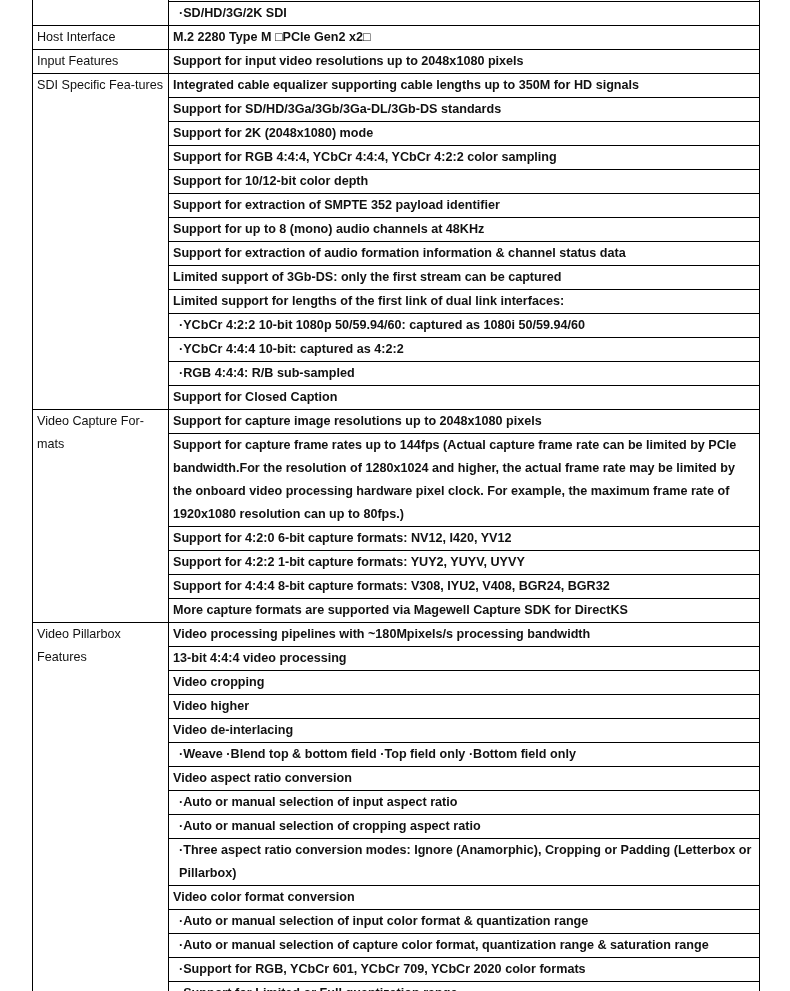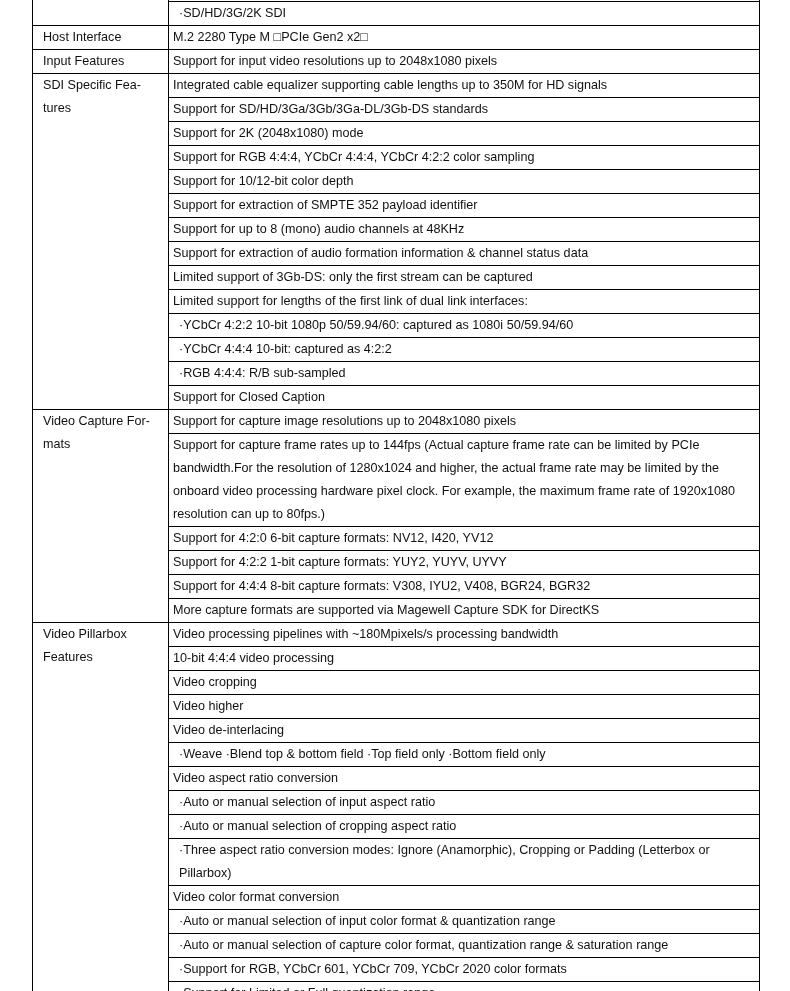--- a/index.html
+++ b/index.html
@@ -32,28 +32,28 @@
     height: 22px;
     white-space: normal;
   }
   .spec-table td.label-cell {
     width: 127px;
     border-top: 1.4px solid #000;
     border-bottom: 1.4px solid #000;
   }
   .spec-table td.value-cell {
     width: 582px;
+    font-weight: bold;
   }
   .spec-table td.sub {
     padding-left: 10px;
   }
   .label-text {
     display: block;
     line-height: 23px;
-    margin-left: 6px;
   }
 </style>
 </head>
 <body>
 
 <table class="spec-table">
   <tbody id="spec-body">
       <tr>
         <td class="label-cell" rowspan="2">
           <span class="label-text"></span>
@@ -141,21 +141,21 @@
       <tr>
         <td class="value-cell">More capture formats are supported via Magewell Capture SDK for DirectKS</td>
       </tr>
       <tr>
         <td class="label-cell" rowspan="16">
           <span class="label-text">Video Pillarbox Features</span>
         </td>
         <td class="value-cell">Video processing pipelines with ~180Mpixels/s processing bandwidth</td>
       </tr>
       <tr>
-        <td class="value-cell">10-bit 4:4:4 video processing</td>
+        <td class="value-cell">13-bit 4:4:4 video processing</td>
       </tr>
       <tr>
         <td class="value-cell">Video cropping</td>
       </tr>
       <tr>
         <td class="value-cell">Video higher</td>
       </tr>
       <tr>
         <td class="value-cell">Video de-interlacing</td>
       </tr>

